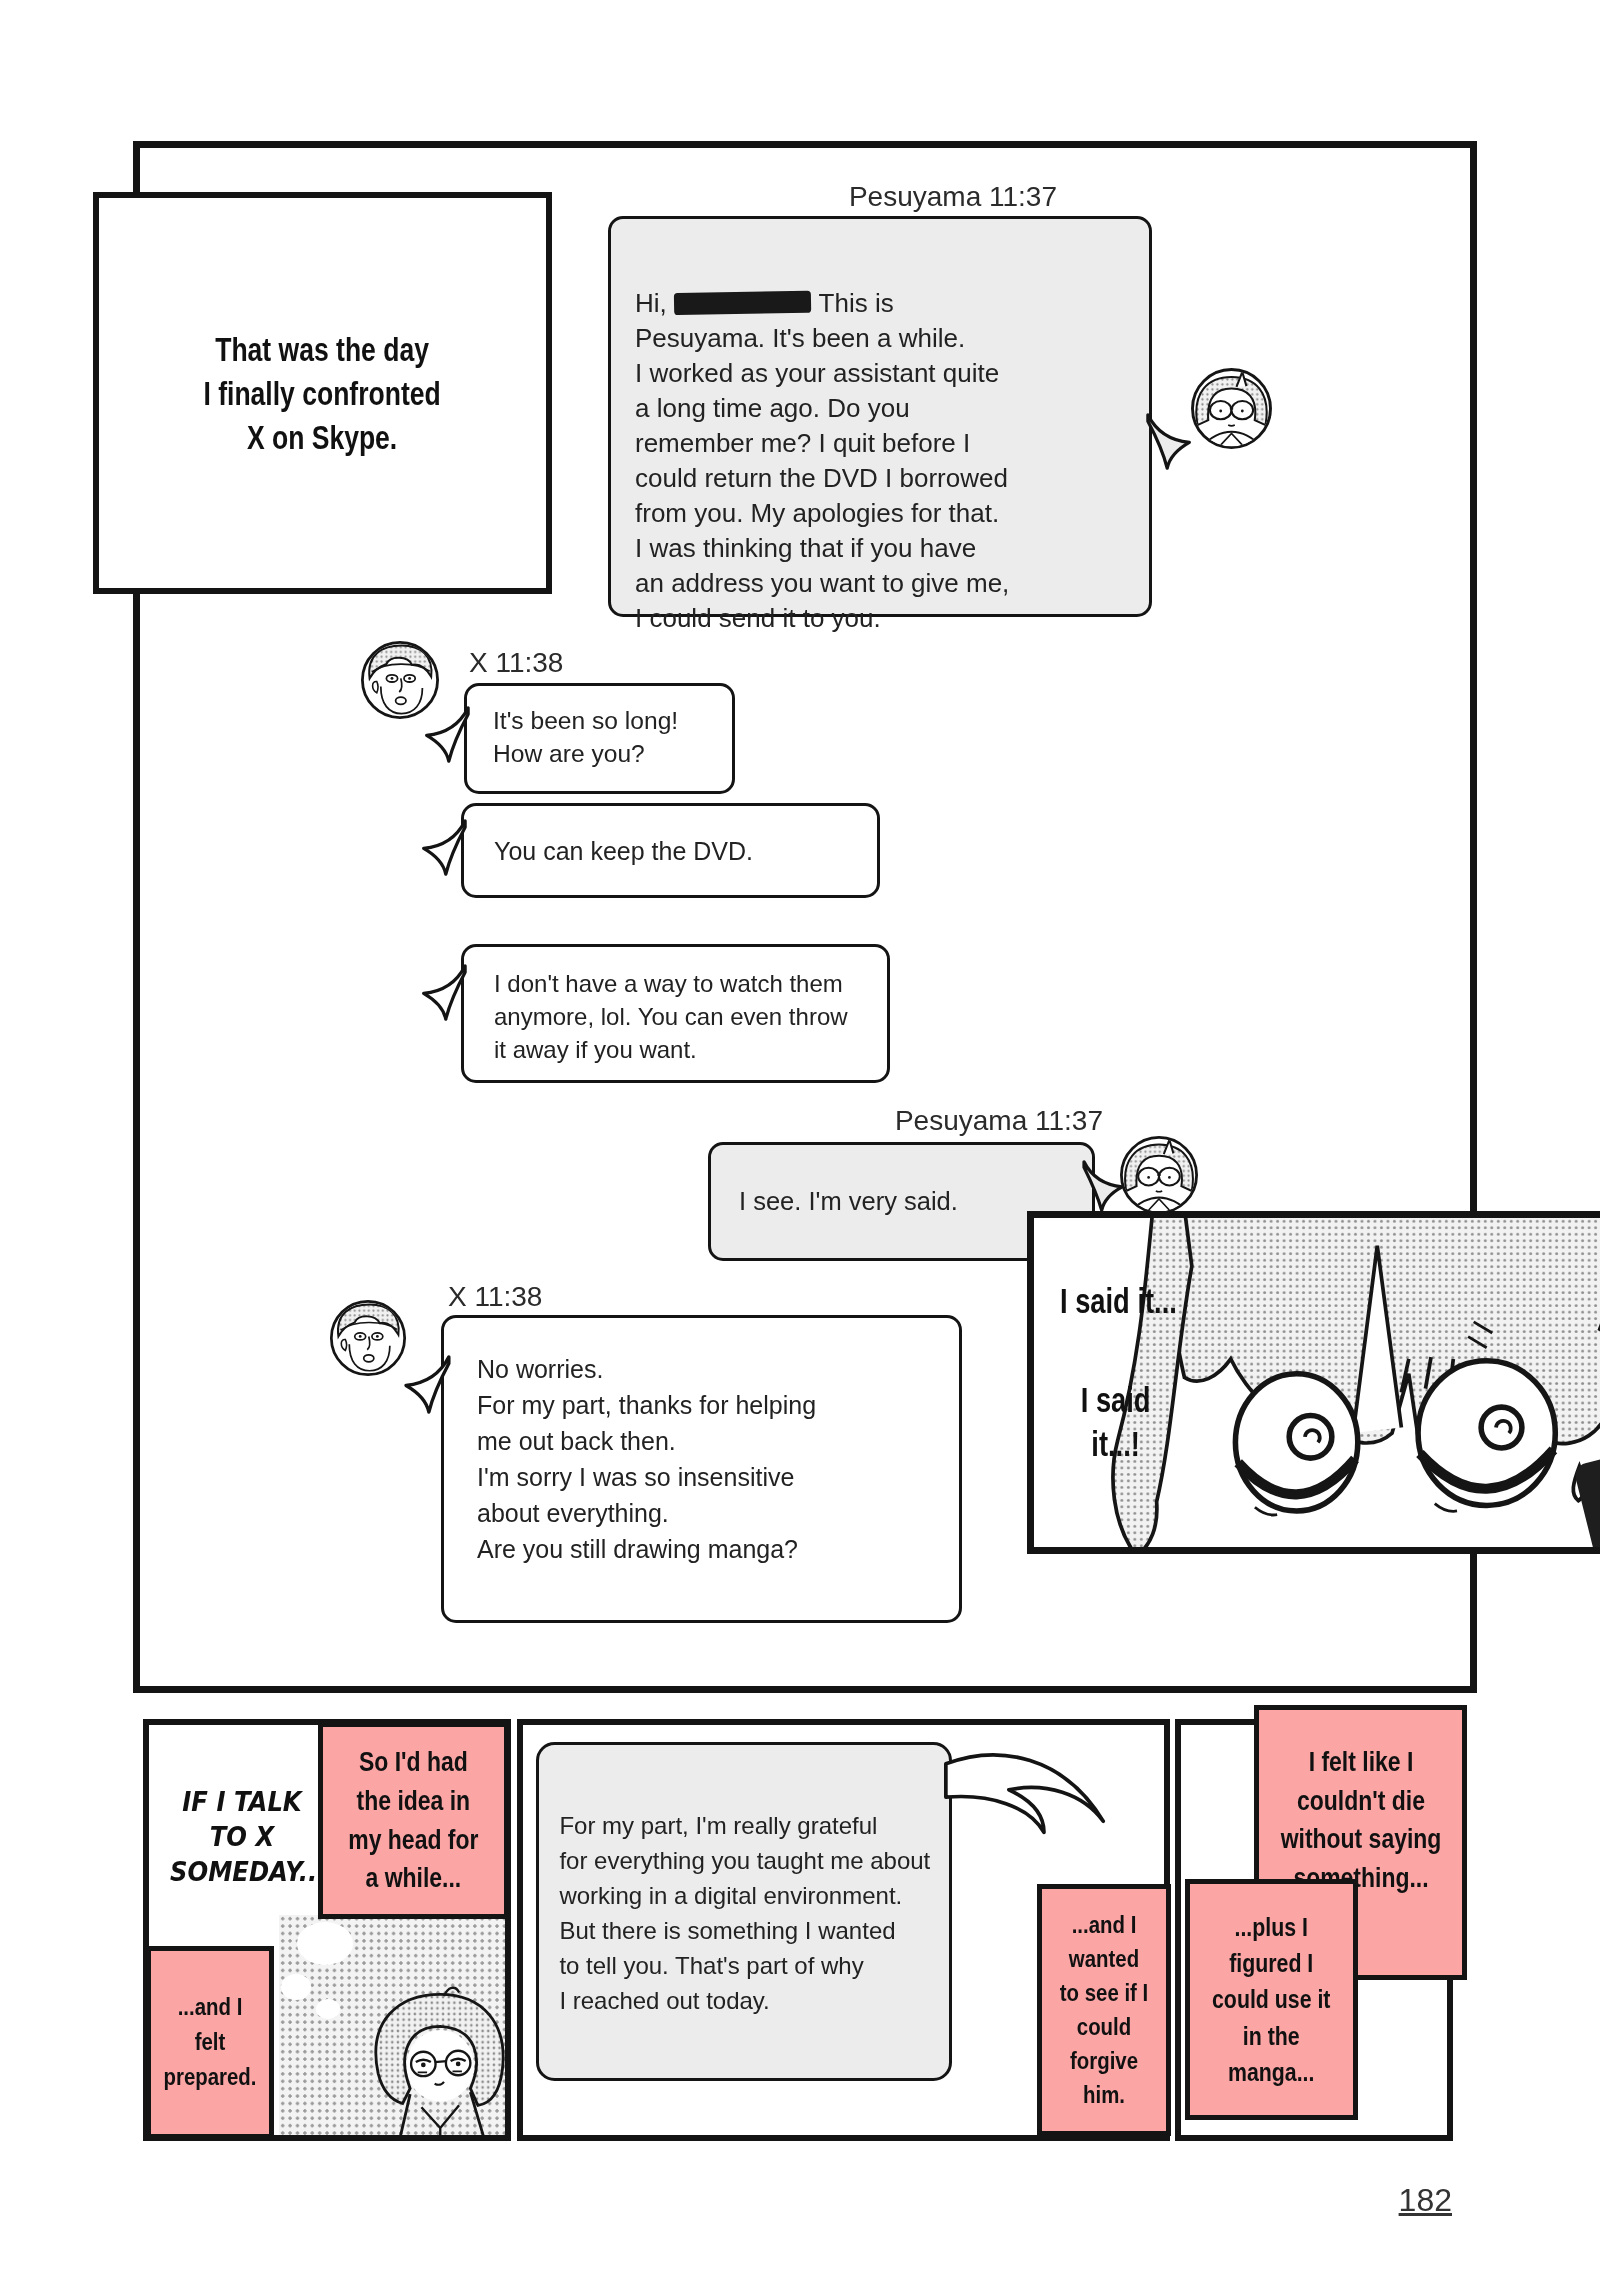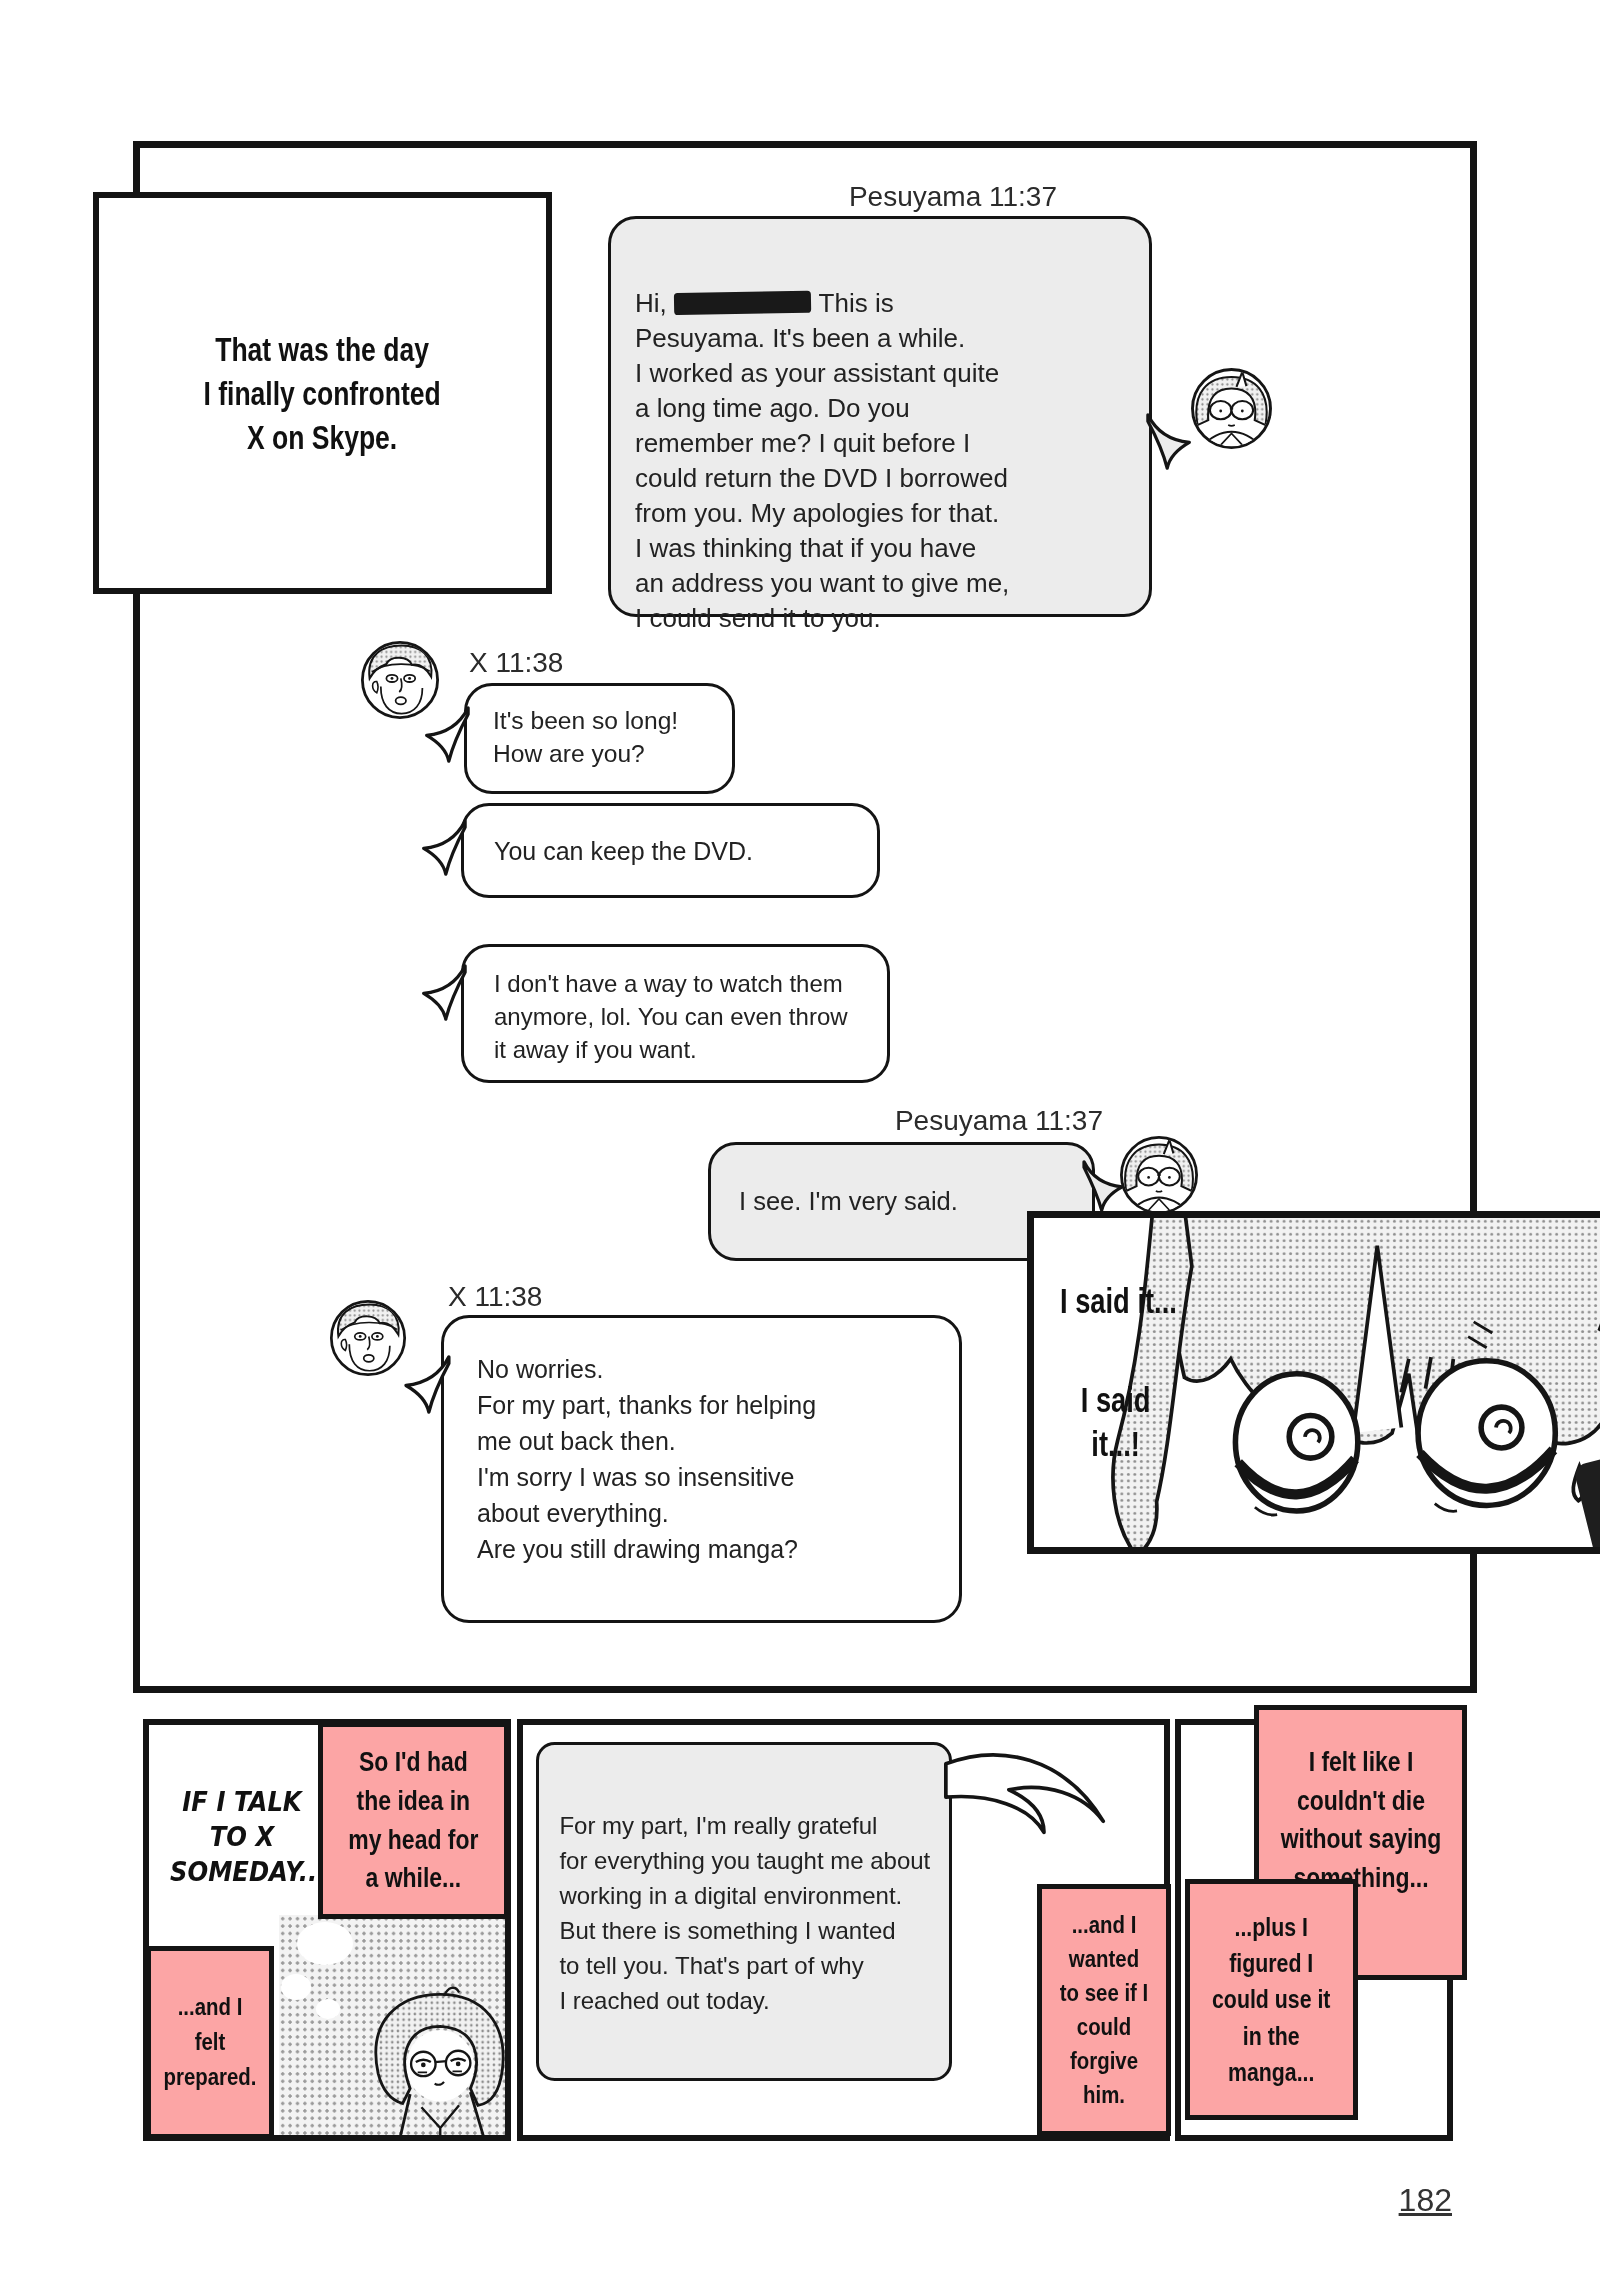--- a/index.html
+++ b/index.html
@@ -8,21 +8,21 @@
   .abs{position:absolute;box-sizing:border-box;}
   
   .frame{border:7.4px solid #141414;background:#fff;}
   
   .nbox{background:#fff;border:6.5px solid #141414;display:flex;align-items:center;justify-content:center;text-align:center;z-index:3;}
   .ntext{font-weight:bold;white-space:pre-line;line-height:1.3;color:#111;transform:scaleX(.78);letter-spacing:0;}
   .smallbox{background:#fca5a5;border:5.6px solid #141414;display:flex;align-items:center;justify-content:center;text-align:center;}
   
   .chat-header{font-size:28px;color:#2b2b2b;z-index:1;}
   .right{text-align:right;}
-  .bubble{background:#fff;border:3.7px solid #141414;border-radius:28px;z-index:1;}
+  .bubble{background:#fff;border:3.7px solid #141414;border-radius:15px;z-index:1;}
   .bubble.gray{background:#ececec;}
   .btext{white-space:pre-line;font-size:26px;line-height:35px;color:#222;}
   .redact{display:inline-block;width:137px;height:22px;background:#191919;border-radius:3.7px;
           margin:0 7.4px;transform:rotate(-1deg) translateY(1.9px);}
   .tail{z-index:1;}
   .avatar{z-index:1;}
   
   .dots{background-color:#f3f3f3;background-image:radial-gradient(#9a9a9a 1.4px,transparent 1.8px);background-size:7.4px 7.4px;}
   .blob{background:#fff;border-radius:50%;}
   

